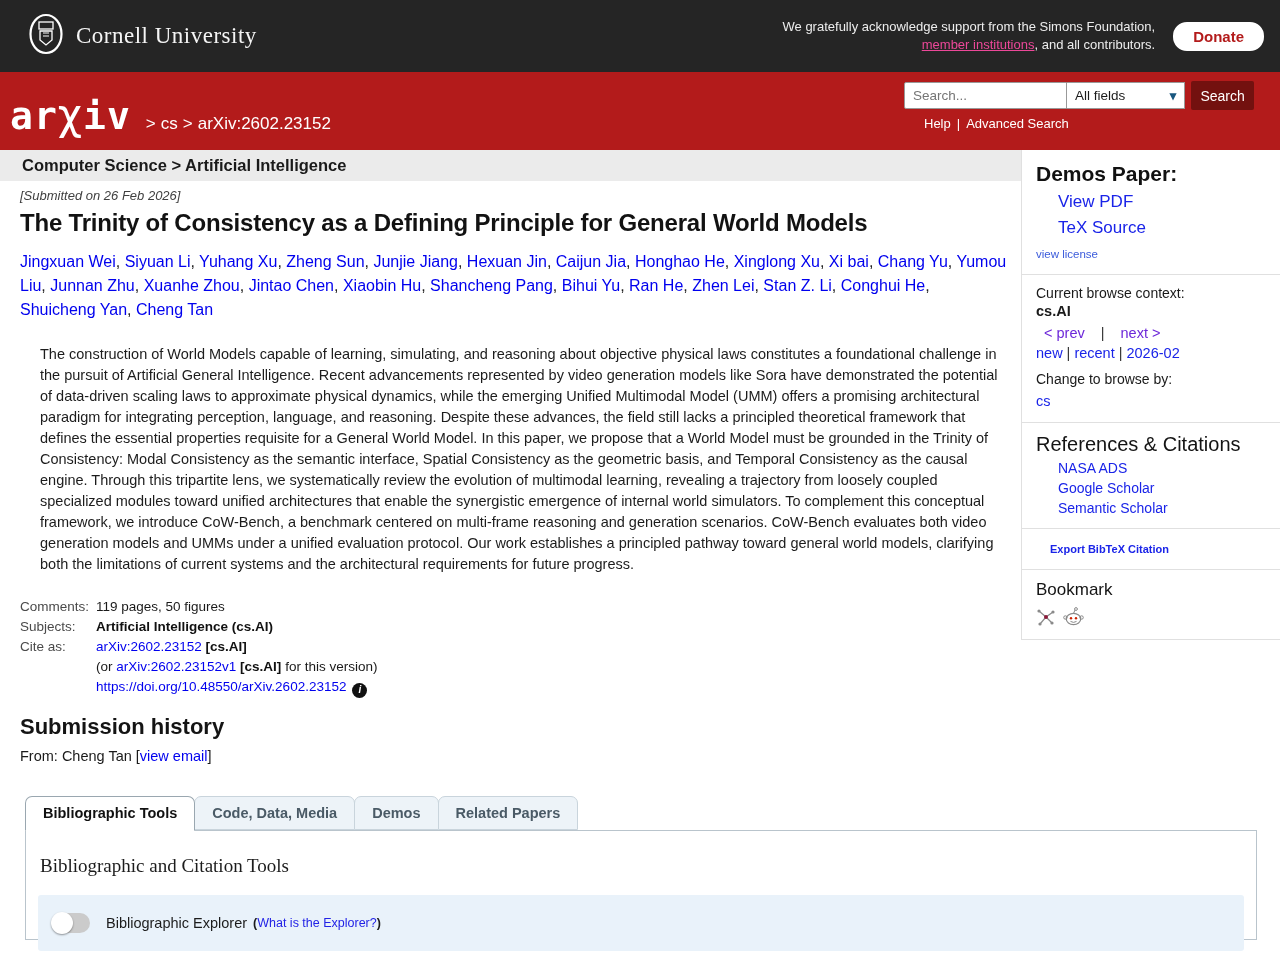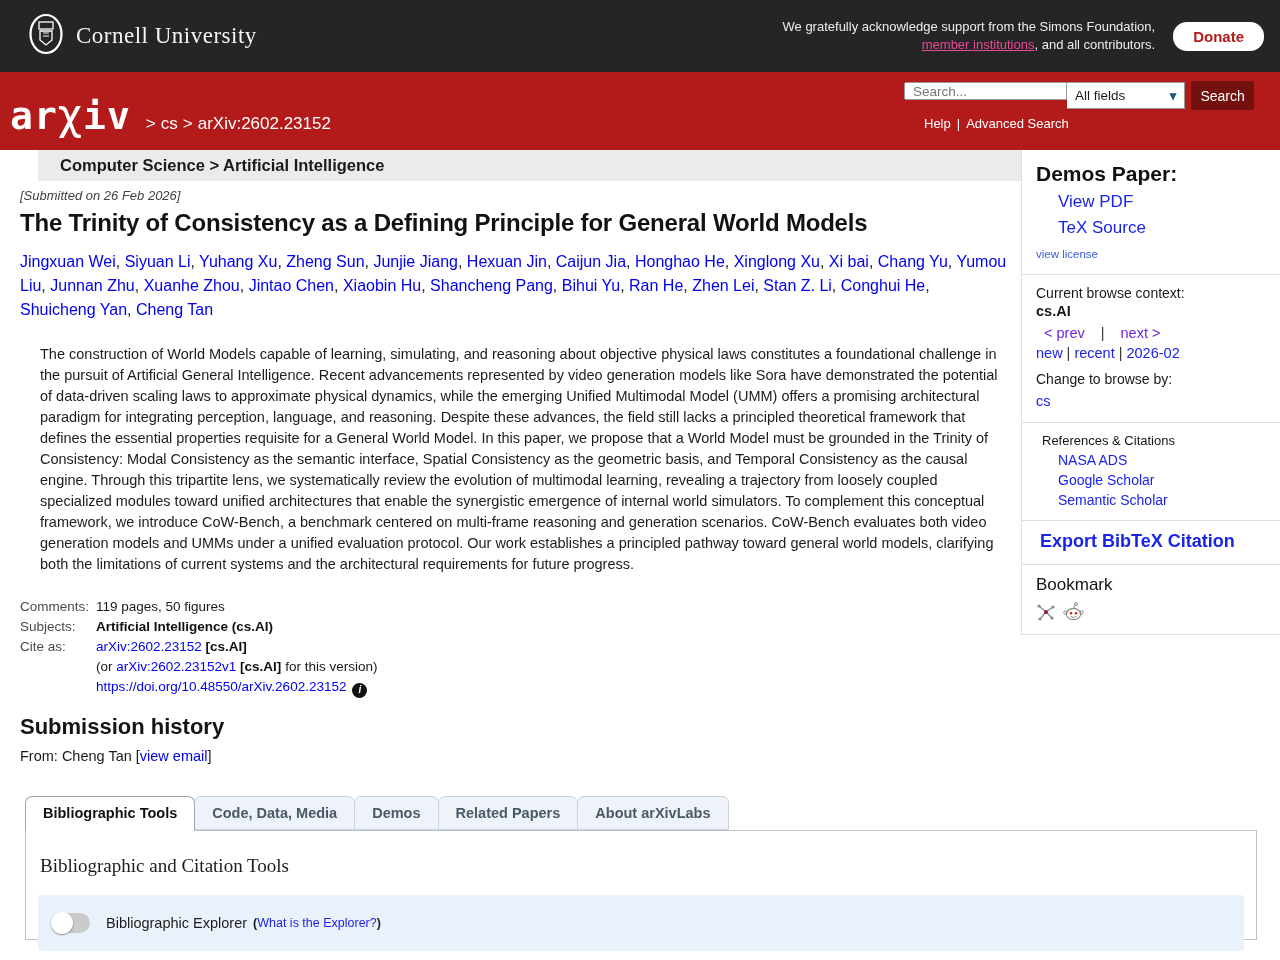--- a/index.html
+++ b/index.html
@@ -21,36 +21,36 @@
   .redbar { height:78px; background:#b31b1b; position:relative; }
   .brand { position:absolute; left:10px; bottom:14px; display:flex; align-items:baseline; gap:10px; }
   .arxiv-logo { color:#fff; font-size:38px; font-weight:bold; letter-spacing:1px; line-height:1;
     font-family:"DejaVu Sans Mono", monospace; cursor:pointer; }
   .arxiv-logo .chi { font-family:"DejaVu Sans", sans-serif; font-weight:normal; font-size:42px; }
   .crumbs { color:#fff; font-size:17px; }
   .crumbs a { color:#fff; text-decoration:none; cursor:pointer; }
   .crumb-sep { padding:0 5px; }
   .searchzone { position:absolute; top:10px; right:26px; width:350px; }
   .searchrow { display:flex; }
-  .search-input { width:163px; height:18px; border:1px solid #999; border-radius:2px 0 0 2px;
+  .search-input { width:163px; height:27px; border:1px solid #999; border-radius:2px 0 0 2px;
     padding:0 8px; font-size:13.5px; font-family:"Liberation Sans",sans-serif; }
   .field-select { width:120px; height:27px; background:#fff; border:1px solid #999; border-left:none;
     display:flex; align-items:center; justify-content:space-between; padding:0 8px; font-size:13.5px; cursor:pointer; }
   .field-select .chev { color:#18567e; font-size:13px; font-weight:bold; }
   .search-btn { width:64px; height:29px; margin-top:-1px; margin-left:6px; background:#73110f; color:#fff;
     border:none; border-radius:2px; font-size:14px; cursor:pointer; font-family:"Liberation Sans",sans-serif; }
   .helprow { margin:6px 0 0 20px; font-size:13px; color:#fff; }
   .helprow a { color:#fff; text-decoration:none; cursor:pointer; }
   .helprow .pipe { padding:0 6px; }
 
   
   .main { display:flex; align-items:flex-start; }
   .leftcol { width:1021px; }
   .subject-band { background:#ebebeb; height:31px; display:flex; align-items:center;
-    padding-left:22px; font-size:16.5px; font-weight:bold; color:#1a1a1a; margin-bottom:6px;margin-left:38px; }
+    padding-left:22px; font-size:16.5px; font-weight:bold; color:#1a1a1a; margin-bottom:6px; }
   .article { padding:0 14px 0 20px; }
   .submitted { font-size:13px; font-style:italic; color:#3f3f3f; margin-top:7px; }
   .title { font-size:24px; font-weight:bold; color:#121212; margin-top:6px; letter-spacing:-.2px; }
   .authors { margin-top:13px; font-size:16px; line-height:24px; color:#222; }
   .authors a { color:#0000ee; text-decoration:none; cursor:pointer; }
   .authors .author:last-child .sep { display:none; }
   .abstract { margin:22px 0 0 20px; font-size:14.5px; line-height:21px; color:#1c1c1c; max-width:968px; }
   .meta { margin-top:22px; font-size:13.5px; }
   .meta-row { display:flex; line-height:20px; }
   .meta-label { width:76px; color:#4a4a4a; flex:none; }
@@ -78,25 +78,25 @@
   .prevnext { margin:6px 0 2px 8px; font-size:14.5px; }
   .prevnext a { color:#6d28d9; text-decoration:none; cursor:pointer; }
   .prevnext .pipe { padding:0 16px; color:#333; }
   .navlist { margin-top:4px; font-size:14.5px; }
   .navlist a { color:#1a24e8; text-decoration:none; cursor:pointer; }
   .navlist .sep { color:#333; padding:0 4px; }
   .navlist .item:last-child .sep { display:none; }
   .change-lbl { margin-top:10px; font-size:14px; }
   .change-link { display:inline-block; margin-top:6px; color:#1a24e8; font-size:14.5px;
     text-decoration:none; cursor:pointer; }
-  .refs-h { font-size:13px; color:#141414;margin-left:6px; }
+  .refs-h { font-size:20px; color:#141414; }
   .refs-links a { display:block; color:#1a24e8; font-size:14px; text-decoration:none;
     margin:4px 0 0 22px; cursor:pointer; }
-  .export-link { color:#1a24e8; font-size:18px; font-weight:bold; text-decoration:none;
-    cursor:pointer; display:inline-block; margin-left:4px; }
+  .export-link { color:#1a24e8; font-size:11px; font-weight:bold; text-decoration:none;
+    cursor:pointer; display:inline-block; margin-left:14px; }
   .bookmark-h { font-size:17px; color:#141414; }
   .bm-icons { margin-top:6px; display:flex; gap:6px; align-items:center; }
   .bm-icons span { cursor:pointer; display:inline-flex; }
 
   
   .labs { margin:32px 0 0 25px; width:1232px; }
   .tabs { display:flex; }
   .tab { font-size:14.5px; font-weight:bold; color:#4a5a66; background:#edf3f8;
     border:1px solid #c9d4dc; border-radius:7px 7px 0 0; padding:8px 17px;
     margin-right:-1px; position:relative; cursor:pointer; }
@@ -319,21 +319,20 @@
   </div>
 </div>
 
 <div class="labs">
   <div class="tabs">
 
   <div class="tab active">Bibliographic Tools</div>
       <div class="tab">Code, Data, Media</div>
       <div class="tab">Demos</div>
       <div class="tab">Related Papers</div>
-      <div class="tab">About arXivLabs</div>
     </div>
   <div class="labs-panel">
     <div class="labs-h">Bibliographic and Citation Tools</div>
     <div class="explorer-box">
       <div class="toggle">
           <div class="knob"></div>
         </div>
       <span class="explorer-lbl">Bibliographic Explorer</span>
       <span class="explorer-help" style="margin-left:6px;"><span>(</span><a>What is the Explorer?</a><span>)</span></span>
     </div>

